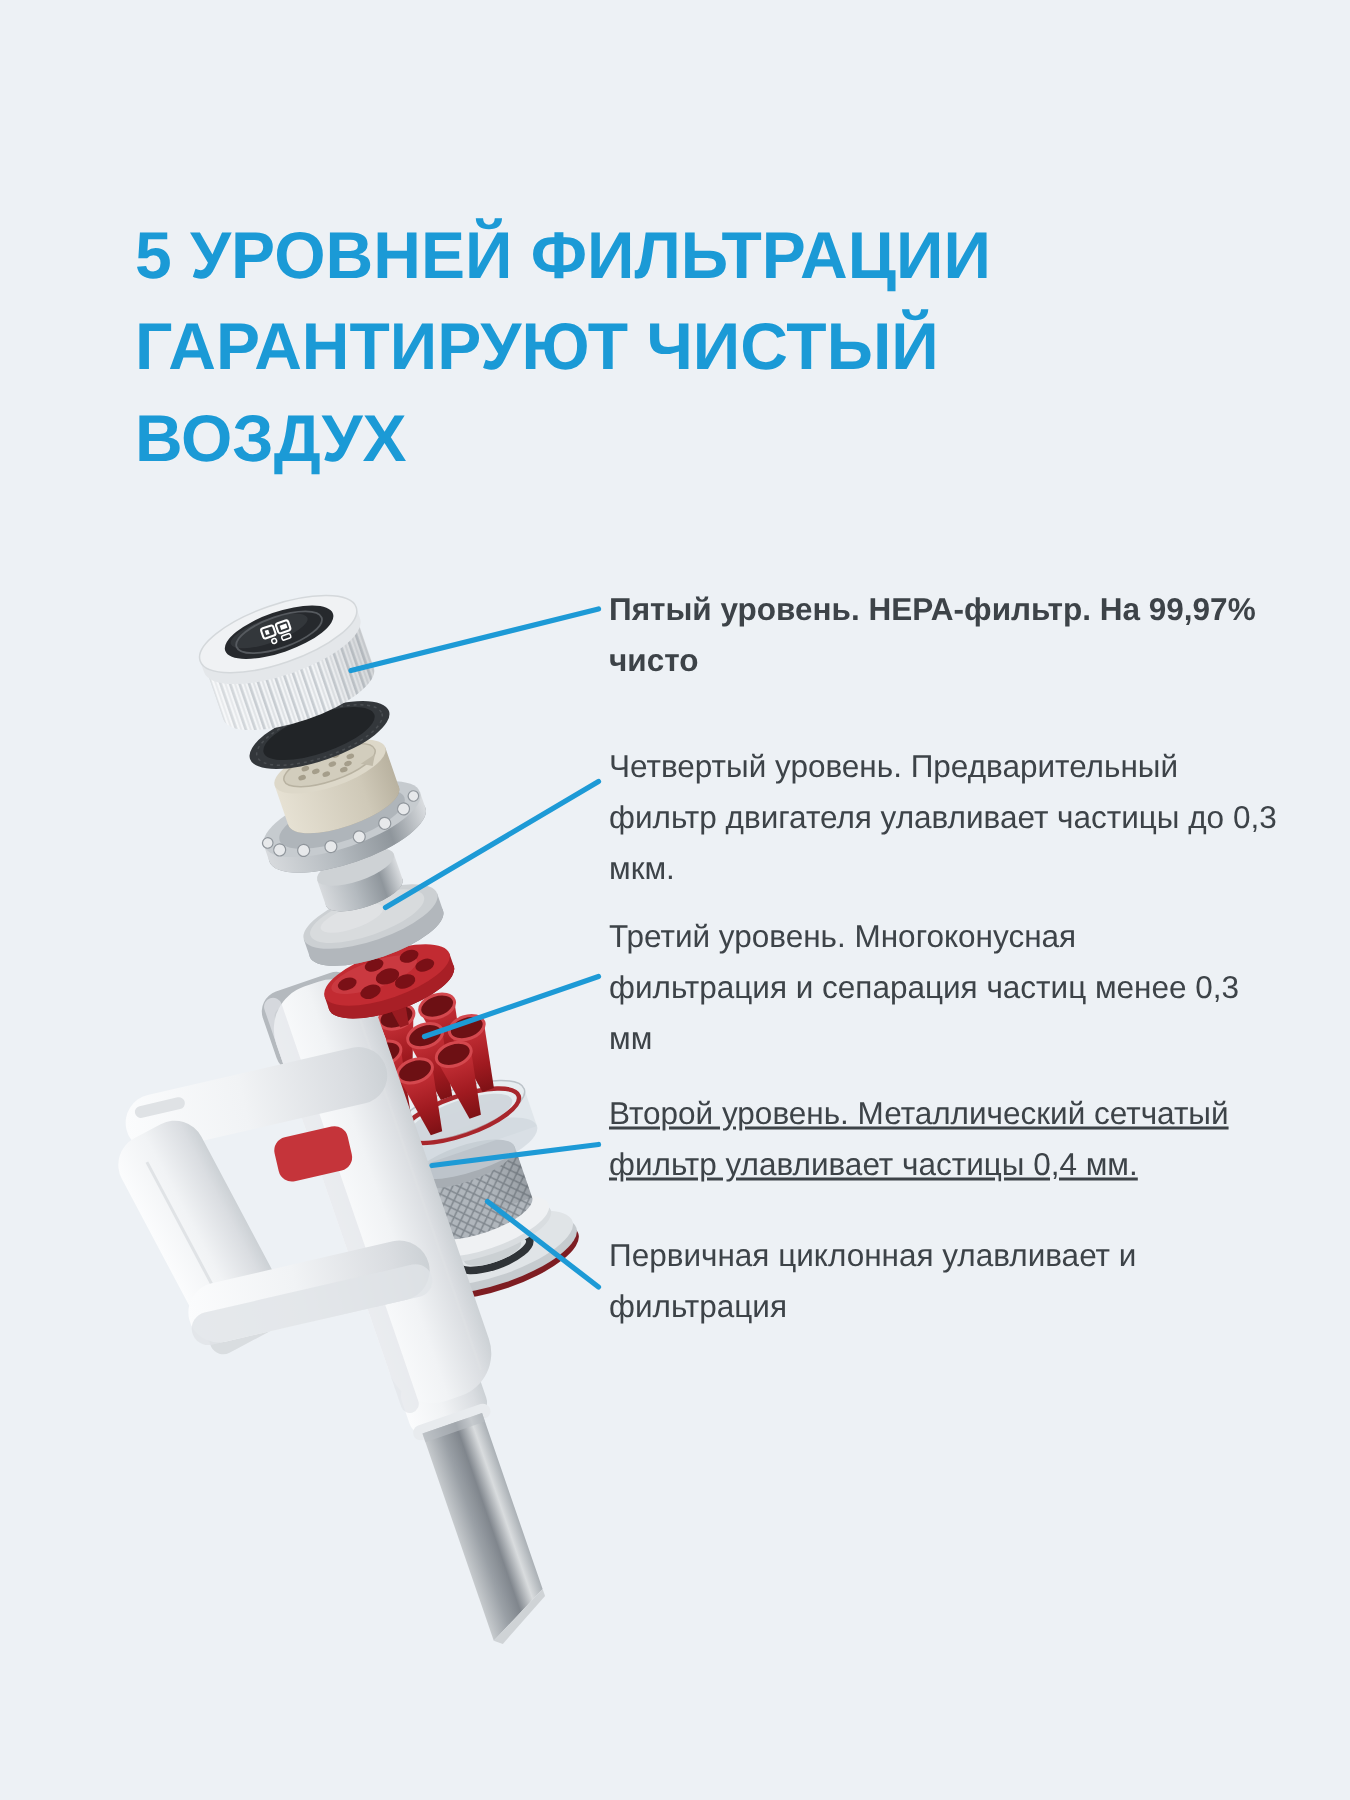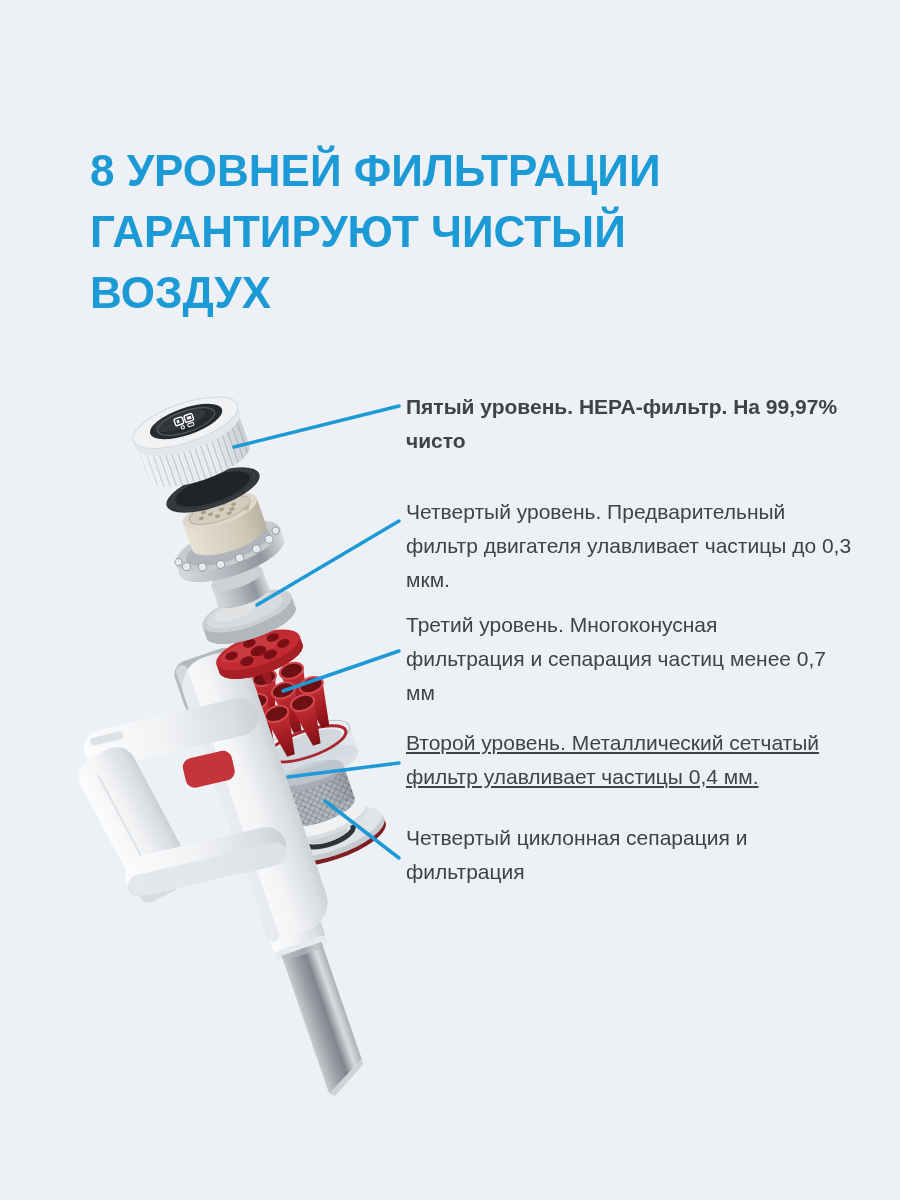--- a/index.html
+++ b/index.html
@@ -19,21 +19,21 @@
     position:absolute;left:406px;width:470px;
     font-size:21px;line-height:34px;color:var(--text);white-space:pre-line;
   }
   .c-l5{top:390px;font-weight:bold;} .c-l4{top:495px;} .c-l3{top:608px;} .c-l2{top:726px;text-decoration:underline;} .c-l1{top:821px;}
 </style>
 </head>
 <body>
 
 <div class="page">
 
-  <h1 class="title">8 УРОВНЕЙ ФИЛЬТРАЦИИ
+  <h1 class="title">5 УРОВНЕЙ ФИЛЬТРАЦИИ
 ГАРАНТИРУЮТ ЧИСТЫЙ
 ВОЗДУХ</h1>
 
   <svg class="diagram-svg" width="900" height="1200" viewBox="0 0 900 1200" aria-hidden="true">
     <defs>
       <linearGradient id="gradWhite" x1="0" y1="0" x2="1" y2="0">
         <stop offset="0" stop-color="#fbfcfd"></stop>
           <stop offset="0.45" stop-color="#f1f3f5"></stop>
         <stop offset="0.85" stop-color="#dadde1"></stop>
           <stop offset="1" stop-color="#ccd1d5"></stop>
@@ -262,21 +262,21 @@
     </g>
   </svg>
 
   <div>
     <p class="callout c-l5">Пятый уровень. HEPA-фильтр. На 99,97%
 чисто</p>
     <p class="callout c-l4">Четвертый уровень. Предварительный
 фильтр двигателя улавливает частицы до 0,3
 мкм.</p>
     <p class="callout c-l3">Третий уровень. Многоконусная
-фильтрация и сепарация частиц менее 0,7
+фильтрация и сепарация частиц менее 0,3
 мм</p>
     <p class="callout c-l2">Второй уровень. Металлический сетчатый
 фильтр улавливает частицы 0,4 мм.</p>
-    <p class="callout c-l1">Четвертый циклонная сепарация и
+    <p class="callout c-l1">Первичная циклонная улавливает и
 фильтрация</p>
   </div>
 
 </div>
 
 </body></html>

